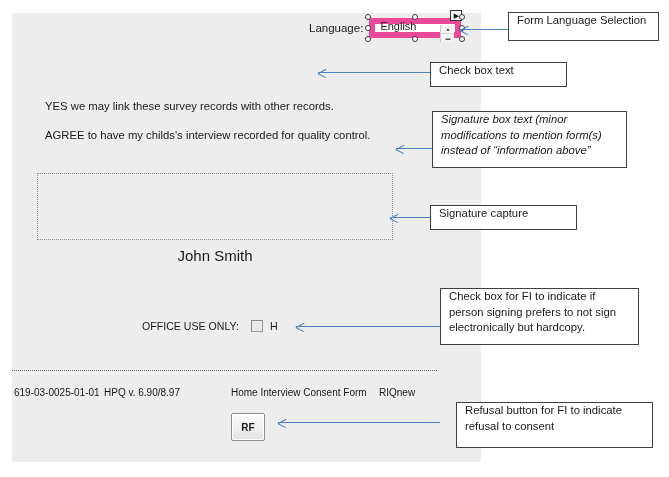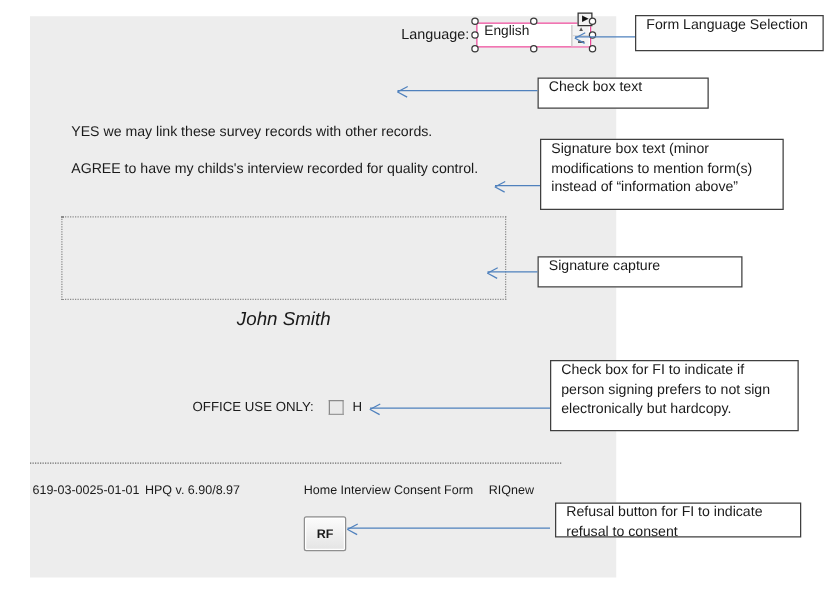--- a/index.html
+++ b/index.html
@@ -9,42 +9,42 @@
     font-family:"Liberation Sans",sans-serif;
     position:relative;
     overflow:hidden;
     -webkit-font-smoothing:antialiased;
   }
   .root{position:relative;width:669px;height:477px;}
 
   
   .form-panel{
     position:absolute;
-    left:24px;top:13px;
+    left:12px;top:13px;
     width:469px;height:449px;
     background:#ededed;
   }
 
   
   .lang-row{
     position:absolute;left:305px;top:18px;
     display:flex;align-items:center;
   }
   .lang-label{
     font-size:11.5px;color:#1a1a1a;
     margin-right:6px;white-space:nowrap;
   }
   .combo-wrap{position:relative;width:92px;height:20px;}
   .combo{
     position:absolute;left:0;top:0;
     width:92px;height:20px;
     box-sizing:border-box;
     background:#ffffff;
-    border:1px solid #ec4899;
-    display:flex;align-items:flex-start;
+    border:6px solid #ec4899;
+    display:flex;align-items:flex-end;
   }
   .combo-text{
     font-size:11px;color:#1a1a1a;
     padding-left:5px;white-space:nowrap;
   }
   .spin{
     position:absolute;right:1px;top:1px;
     width:13px;height:17px;
     background:#f3f3f3;
     border-left:1px solid #c8c8c8;
@@ -149,24 +149,24 @@
     box-sizing:border-box;
     background:#ffffff;
     border:1px solid #3f3f3f;
     font-size:11.3px;
     color:#1a1a1a;
     line-height:15.5px;
     padding:0 8px;
   }
   .c1{left:508px;top:12px;width:151px;height:29px;}
   .c2{left:430px;top:62px;width:137px;height:25px;}
-  .c3{left:432px;top:111px;width:195px;height:57px;}
-  .c4{left:430px;top:205px;width:164px;height:25px;}
+  .c3{left:432px;top:111px;width:195px;height:57px;font-style:italic;}
+  .c4{left:430px;top:205px;width:147px;height:25px;}
   .c5{left:440px;top:288px;width:199px;height:57px;}
-  .c6{left:444px;top:402px;width:197px;height:28px;}
+  .c6{left:456px;top:402px;width:197px;height:46px;}
 
   
   .arrow{position:absolute;height:10px;}
   .arrow .shaft{
     position:absolute;left:0;top:4px;
     height:0;border-top:1.3px solid #4f81bd;
     width:100%;
   }
   .arrow .head{
     position:absolute;left:0;top:0;
@@ -215,21 +215,21 @@
         <span class="handle" style="left:43px;top:18px;"></span>
         <span class="handle" style="left:90px;top:18px;"></span>
       </span>
     </div>
 
     <div class="ftext line-yes" style="top:43px;">YES we may link these survey records with other records.</div>
     <div class="ftext line-agree" style="top:72px;">AGREE to have my childs's interview recorded for quality control.</div>
 
 
     <div class="sigbox" style="top:160px;left:25px;"></div>
-    <div class="signame" style="top:234px;left:25px;font-style:italic;">John Smith</div>
+    <div class="signame" style="top:234px;left:25px;">John Smith</div>
 
     <div class="office-row" style="left:130px;top:307px;">
       <span class="office-label">OFFICE USE ONLY:</span>
       <span class="chk"></span>
       <span class="chk-h">H</span>
     </div>
 
     <div class="hr-dot" style="left:0px;top:357px;width:425px;"></div>
     <div class="foot foot-id" style="left:2px;top:374px;">619-03-0025-01-01</div>
     <div class="foot foot-hpq" style="left:92px;top:374px;">HPQ v. 6.90/8.97</div>

